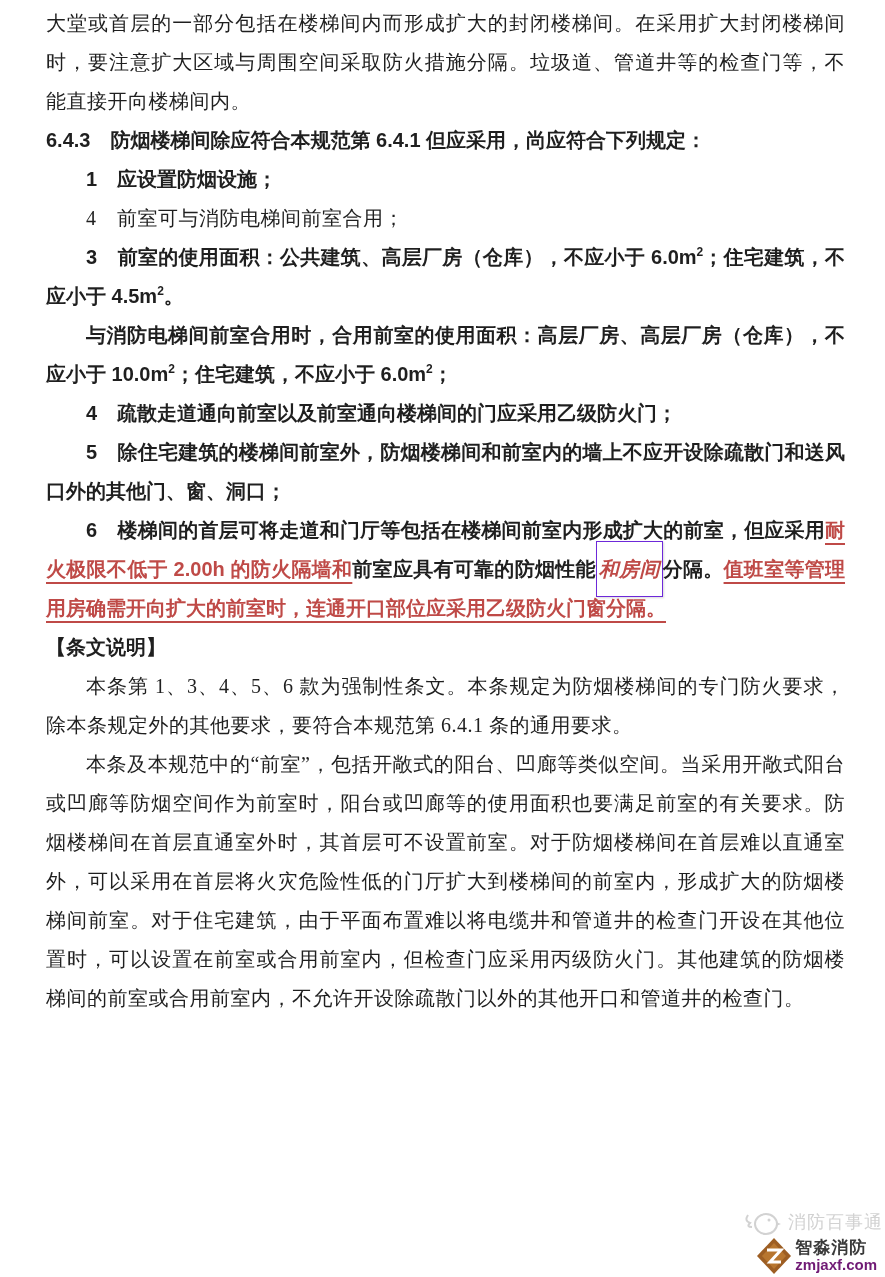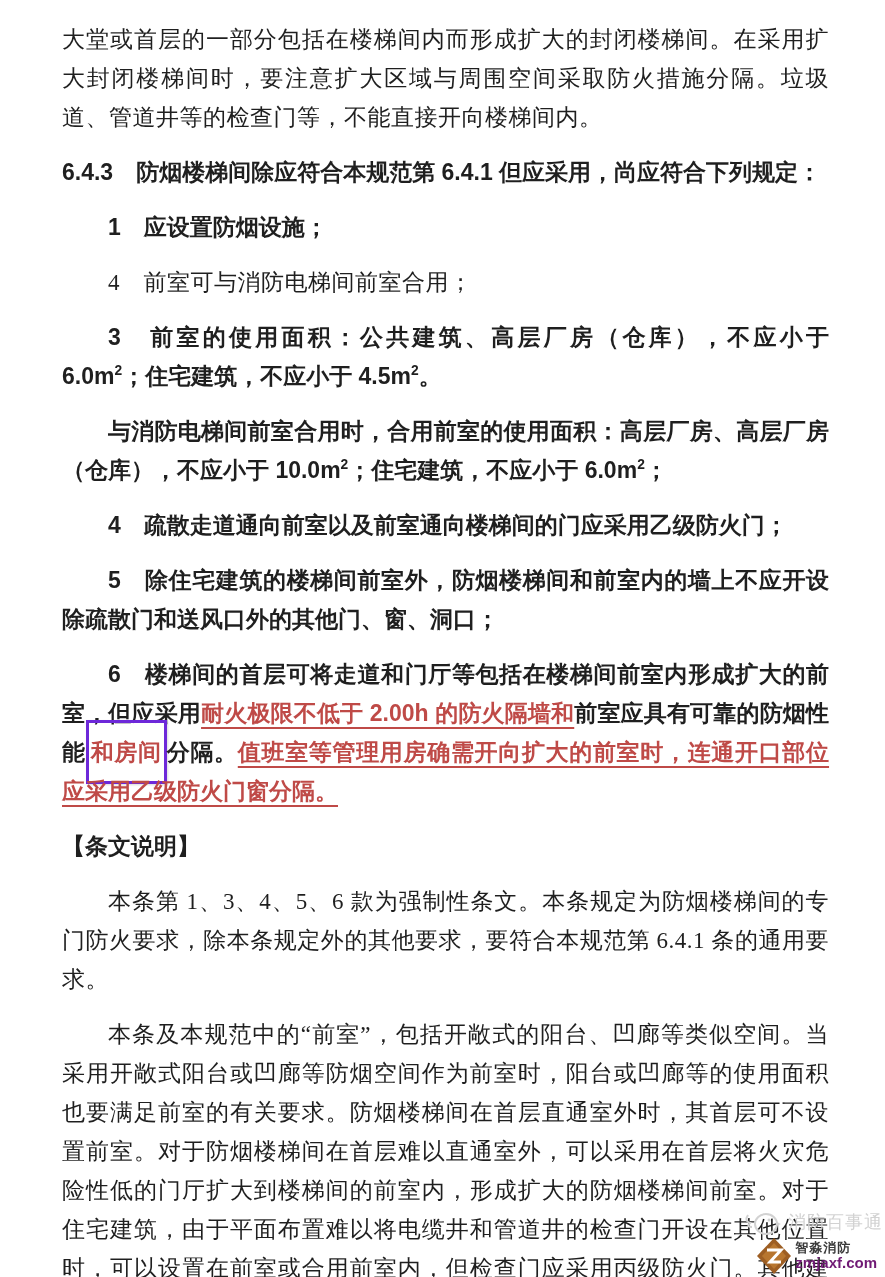--- a/index.html
+++ b/index.html
@@ -9,57 +9,58 @@
     --ink:#1f1f1f;
   }
   html,body{margin:0;padding:0;background:#ffffff;}
   body{
     width:885px;height:1277px;position:relative;overflow:hidden;
     font-family:"Liberation Serif","DejaVu Serif",serif;
     color:var(--ink);
   }
   .page{padding:4px 40px 0 46px;}
   p.para{
-    margin:16px;font-size:23px;line-height:39px;text-align:justify;
+    margin:0;font-size:20px;line-height:39px;text-align:justify;
     letter-spacing:0.5px;
   }
   p.indent{text-indent:2em;}
   p.hei{
     font-family:"Liberation Sans","DejaVu Sans",sans-serif;
     font-weight:bold;letter-spacing:0;
   }
   .seg-red{color:var(--red);}
   .seg-u{
     text-decoration:underline;
     text-decoration-color:var(--red);
     text-decoration-thickness:2px;
     text-underline-offset:6px;
   }
   .seg-box{
-    border:3px solid #6d28d9;
+    border:1px solid #6d28d9;
     box-shadow:1px 1px 2px rgba(0,0,0,0.15);
     padding:16px 2px;
+    font-style:italic;
   }
   .seg-sup{font-size:0.6em;vertical-align:super;line-height:0;}
   
   .watermark{position:absolute;right:0;bottom:0;width:210px;height:76px;}
   .wm-overlay{
     position:absolute;top:6px;right:2px;display:flex;align-items:center;gap:6px;
     color:var(--wm-gray);
     font-family:"Liberation Sans","DejaVu Sans",sans-serif;
     font-size:18px;letter-spacing:1px;white-space:nowrap;
   }
   .wm-brand{
     position:absolute;bottom:2px;right:8px;display:flex;align-items:center;gap:3px;
   }
   .wm-brand-text{
     display:flex;flex-direction:column;line-height:1.05;
     font-family:"Liberation Sans","DejaVu Sans",sans-serif;
   }
-  .wm-brand-name{font-size:13px;font-weight:bold;color:#3a3a3a;letter-spacing:1px;}
+  .wm-brand-name{font-size:17px;font-weight:bold;color:#3a3a3a;letter-spacing:1px;}
   .wm-brand-url{font-size:15px;font-weight:bold;color:#701a75;}
   .icon{display:inline-flex;}
 </style>
 </head>
 <body>
 
 <div class="page">
   <div id="doc-body">
       <p class="para"><span>大堂或首层的一部分包括在楼梯间内而形成扩大的封闭楼梯间。在采用扩大封闭楼梯间时，要注意扩大区域与周围空间采取防火措施分隔。垃圾道、管道井等的检查门等，不能直接开向楼梯间内。</span></p>
       <p class="para hei"><span>6.4.3　防烟楼梯间除应符合本规范第 6.4.1 但应采用，尚应符合下列规定：</span></p>

